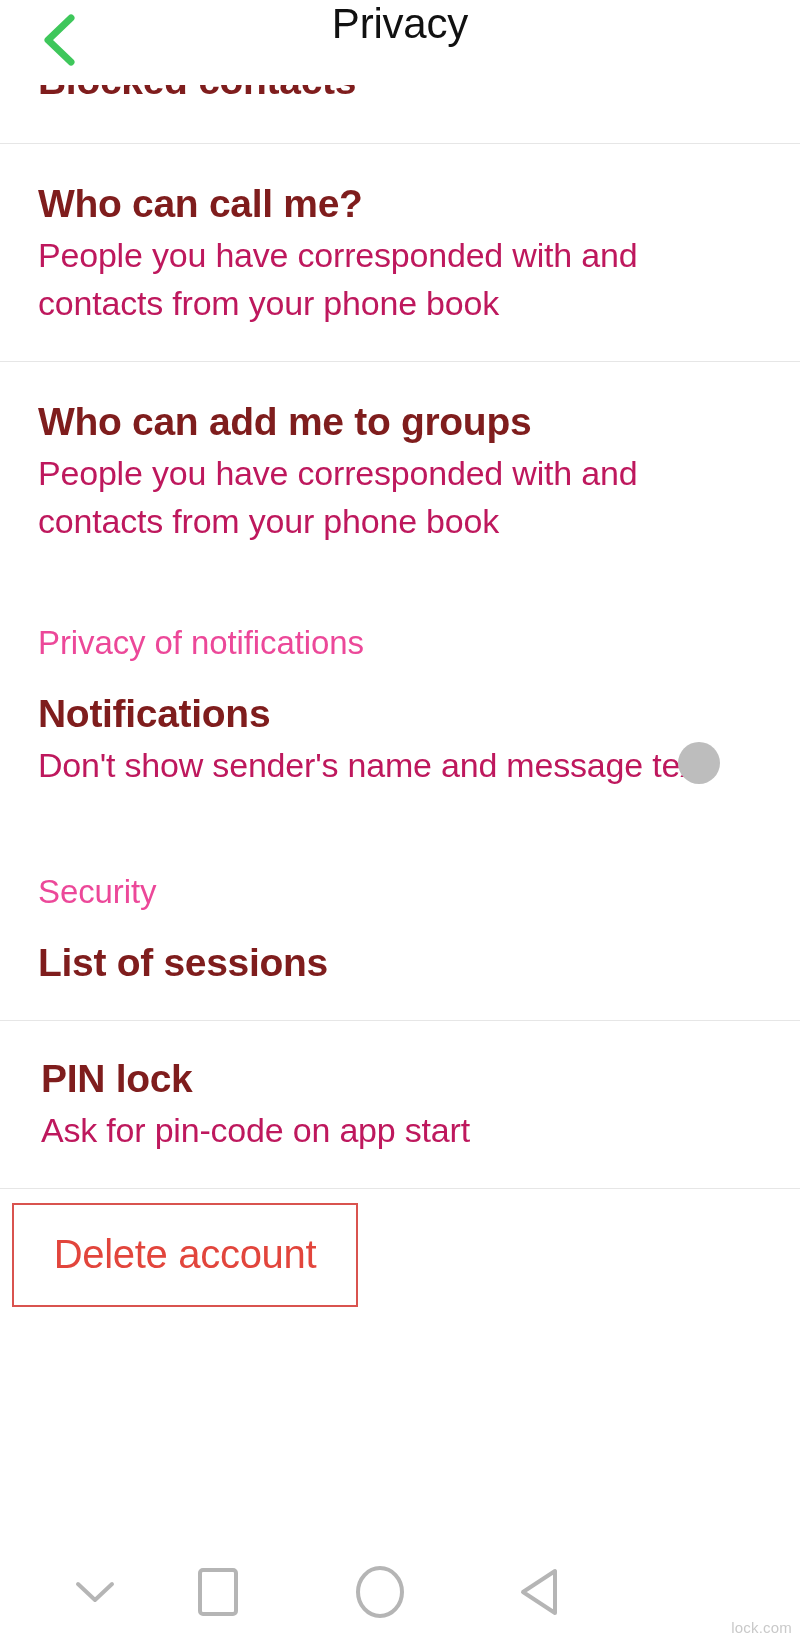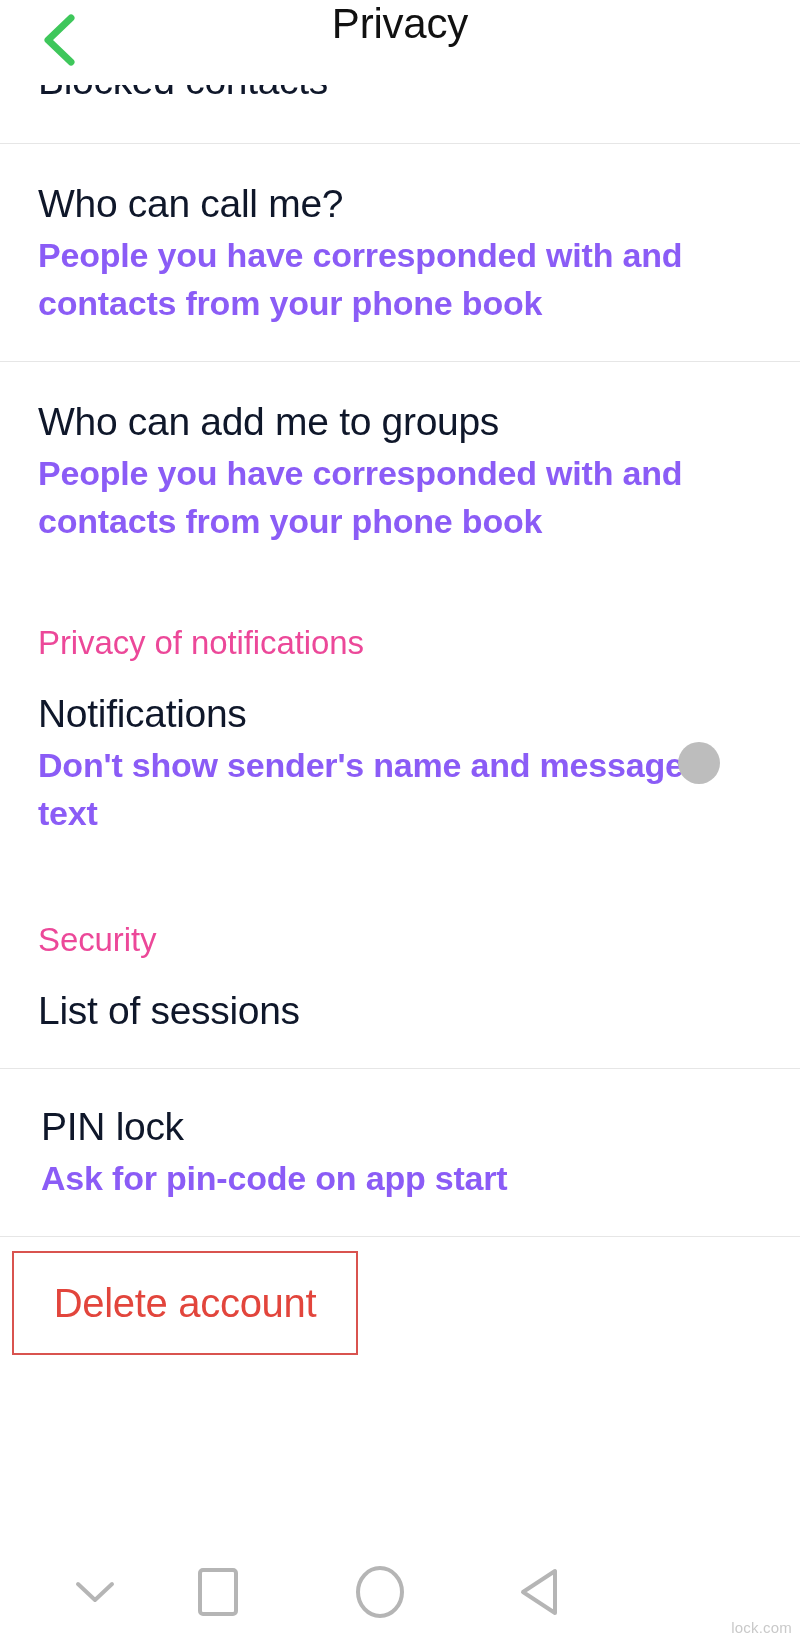--- a/index.html
+++ b/index.html
@@ -50,29 +50,29 @@
     background:#e6e6e6;
     width:100%;
   }
   .row {
     position:relative;
     padding:0 38px;
     background:#ffffff;
   }
   .row-title {
     font-size:39px;
-    font-weight:400;
-    color:#0f172a;
+    font-weight:700;
+    color:#7f1d1d;
     line-height:1.15;
     letter-spacing:-0.3px;
   }
   .row-sub {
     font-size:34px;
-    font-weight:700;
-    color:#8b5cf6;
+    font-weight:400;
+    color:#be185d;
     line-height:1.42;
     letter-spacing:-0.2px;
     margin-top:4px;
   }
   .section-header {
     font-size:33px;
     color:#ec4899;
     padding:0 38px;
     letter-spacing:-0.1px;
   }

